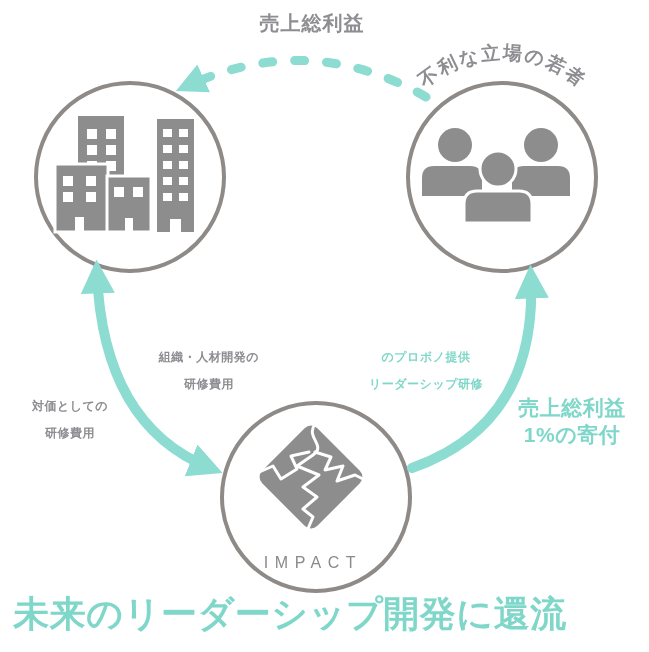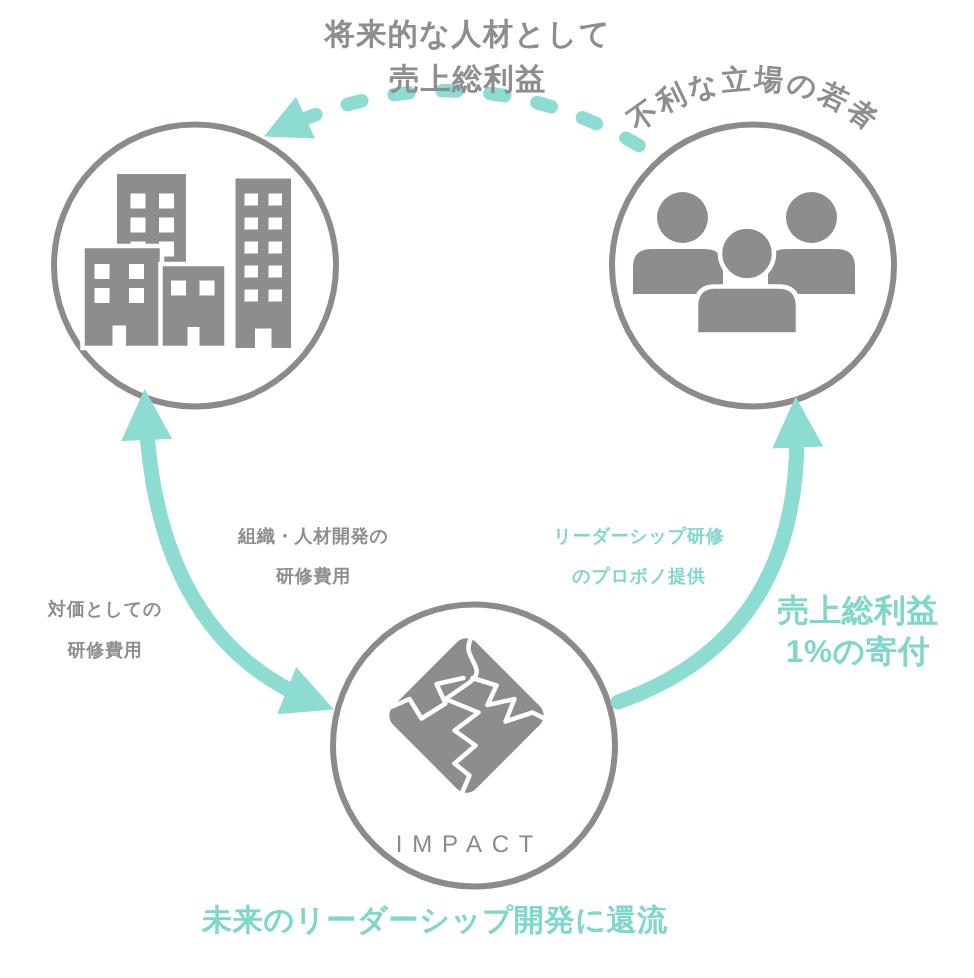--- a/index.html
+++ b/index.html
@@ -12,21 +12,21 @@
     position:absolute;text-align:center;color:#8D8D92;font-weight:600;
     font-size:12px;line-height:27px;letter-spacing:0.5px;white-space:nowrap;
   }
   .lbl .ln{display:block;}
   .teal{color:#7FD7C9;font-weight:700;}
   .top-label{left:112px;top:8px;width:400px;font-size:20px;line-height:30px;letter-spacing:1px;}
   .lbl-training{left:109px;top:344px;width:200px;}
   .lbl-fee{left:-5px;top:393px;width:150px;}
   .lbl-probono{left:316px;top:344px;width:220px;}
   .lbl-donation{left:492px;top:394px;width:160px;font-size:21px;}
-  .bottom-title{left:0;top:597px;width:580px;font-size:20px;line-height:34px;letter-spacing:0.5px;}
+  .bottom-title{left:0;top:597px;width:580px;font-size:36px;line-height:34px;letter-spacing:0.5px;}
 </style>
 </head>
 <body>
 
 <div class="canvas">
 
   <svg class="stage" width="649" height="652" viewBox="0 0 649 652">
     <defs>
       <marker id="ah" viewBox="0 0 10 10" refX="6" refY="5" markerWidth="3.4" markerHeight="3.4" orient="auto-start-reverse">
         <path d="M0 0 L10 5 L0 10 Z" fill="#8CDCD1"></path>
@@ -102,37 +102,36 @@
       <g fill="none" stroke="#ffffff" stroke-width="3" stroke-linejoin="round" stroke-linecap="round">
         <path d="M315 424 C305 438 327 445 313 455 L297 466 L319 475 L303 487 L317 497 L303 509 L313 517 L307 531"></path>
         <path d="M257 473 L273 466 L281 479 L297 469 L291 456 L309 452"></path>
         <path d="M315 452 L331 457 L325 470 L343 466 L337 481 L355 475 L363 479"></path>
       </g>
     </g>
     <text x="313" y="568" text-anchor="middle" font-size="16" letter-spacing="6.5" fill="#8A8A8A" font-family="Liberation Sans, DejaVu Sans, sans-serif">IMPACT</text>
   </svg>
 
   <div class="lbl top-label">
-    <span class="ln">将来的な人材として</span>
     <span class="ln">売上総利益</span>
   </div>
 
   <div class="lbl lbl-training">
     <span class="ln">組織・人材開発の</span>
     <span class="ln">研修費用</span>
   </div>
 
   <div class="lbl lbl-fee">
     <span class="ln">対価としての</span>
     <span class="ln">研修費用</span>
   </div>
 
   <div class="lbl teal lbl-probono">
+    <span class="ln">のプロボノ提供</span>
     <span class="ln">リーダーシップ研修</span>
-    <span class="ln">のプロボノ提供</span>
   </div>
 
   <div class="lbl teal lbl-donation">
     <span class="ln">売上総利益</span>
     <span class="ln">1%の寄付</span>
   </div>
 
   <div class="lbl teal bottom-title">未来のリーダーシップ開発に還流</div>
 
 </div>

